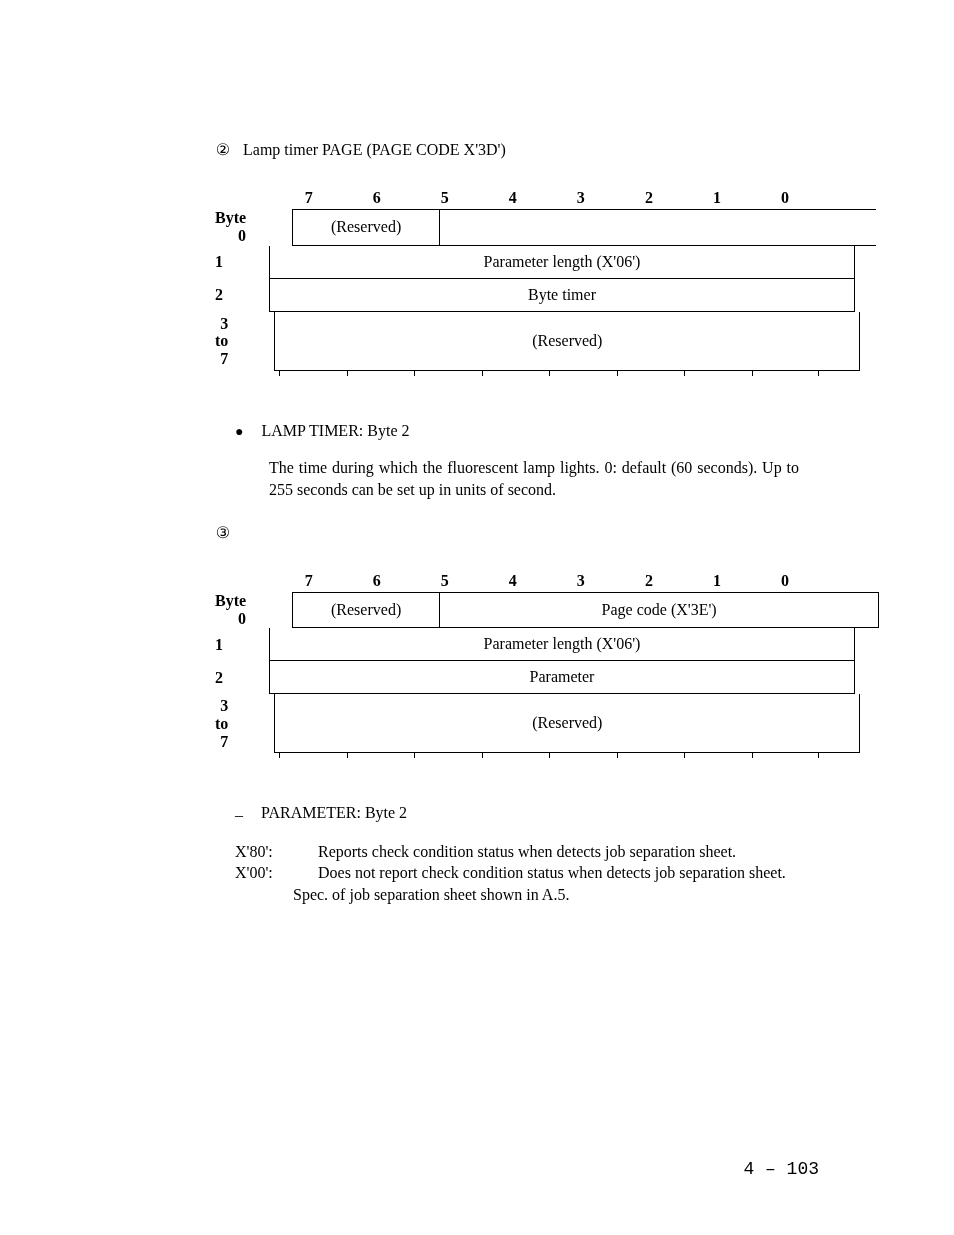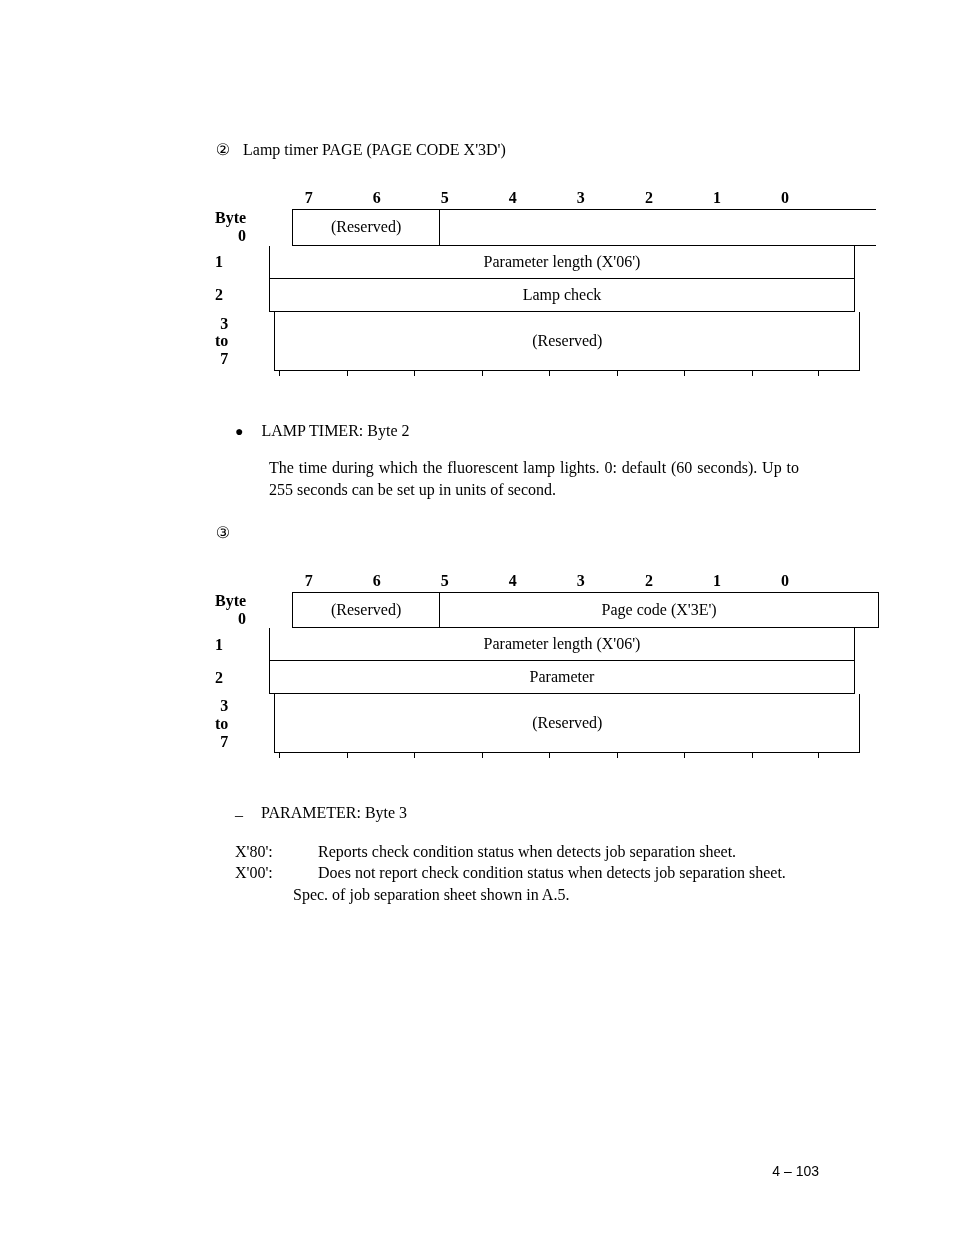--- a/index.html
+++ b/index.html
@@ -140,23 +140,23 @@
     text-align: justify;
   }
   .code-note {
     margin-left: 58px;
     max-width: 480px;
   }
   .page-number {
     position: absolute;
     bottom: 56px;
     right: 135px;
-    font-family: Liberation Sans, sans-serif;
+    font-family: Liberation Mono, monospace;
     font-weight: normal;
-    font-size: 14px;
+    font-size: 18px;
   }
   .tall-row .byte-cells .cell { min-height: 54px; }
 </style>
 </head>
 <body>
 
 <div class="page">
 
   <div class="section-heading">
     <span class="circled">②</span>
@@ -185,21 +185,21 @@
       </div>
       <div class="byte-row">
         <div class="byte-label">1</div>
         <div class="byte-cells">
           <div class="cell c8">Parameter length (X'06')</div>
         </div>
       </div>
       <div class="byte-row">
         <div class="byte-label">2</div>
         <div class="byte-cells">
-          <div class="cell c8">Lamp check</div>
+          <div class="cell c8">Byte timer</div>
         </div>
       </div>
       <div class="byte-row tall-row">
         <div class="byte-label multi">
           <span>3</span>
           <span>to</span>
           <span>7</span>
         </div>
         <div class="byte-cells">
           <div class="cell c8">(Reserved)</div>
@@ -279,21 +279,21 @@
       <div class="tick"></div>
       <div class="tick"></div>
     <div class="tick"></div>
       <div class="tick"></div>
       <div class="tick"></div>
       <div class="tick"></div>
   </div>
 
   <div class="dash-block">
     <span class="dash-mark">–</span>
-    <span>PARAMETER:  Byte 3</span>
+    <span>PARAMETER:  Byte 2</span>
   </div>
 
   <div class="code-list">
     <div class="code-row">
       <div class="code-key">X'80':</div>
       <div class="code-val">Reports check condition status when detects job separation sheet.</div>
     </div>
     <div class="code-row">
       <div class="code-key">X'00':</div>
       <div class="code-val">Does not report check condition status when detects job separation sheet.</div>

